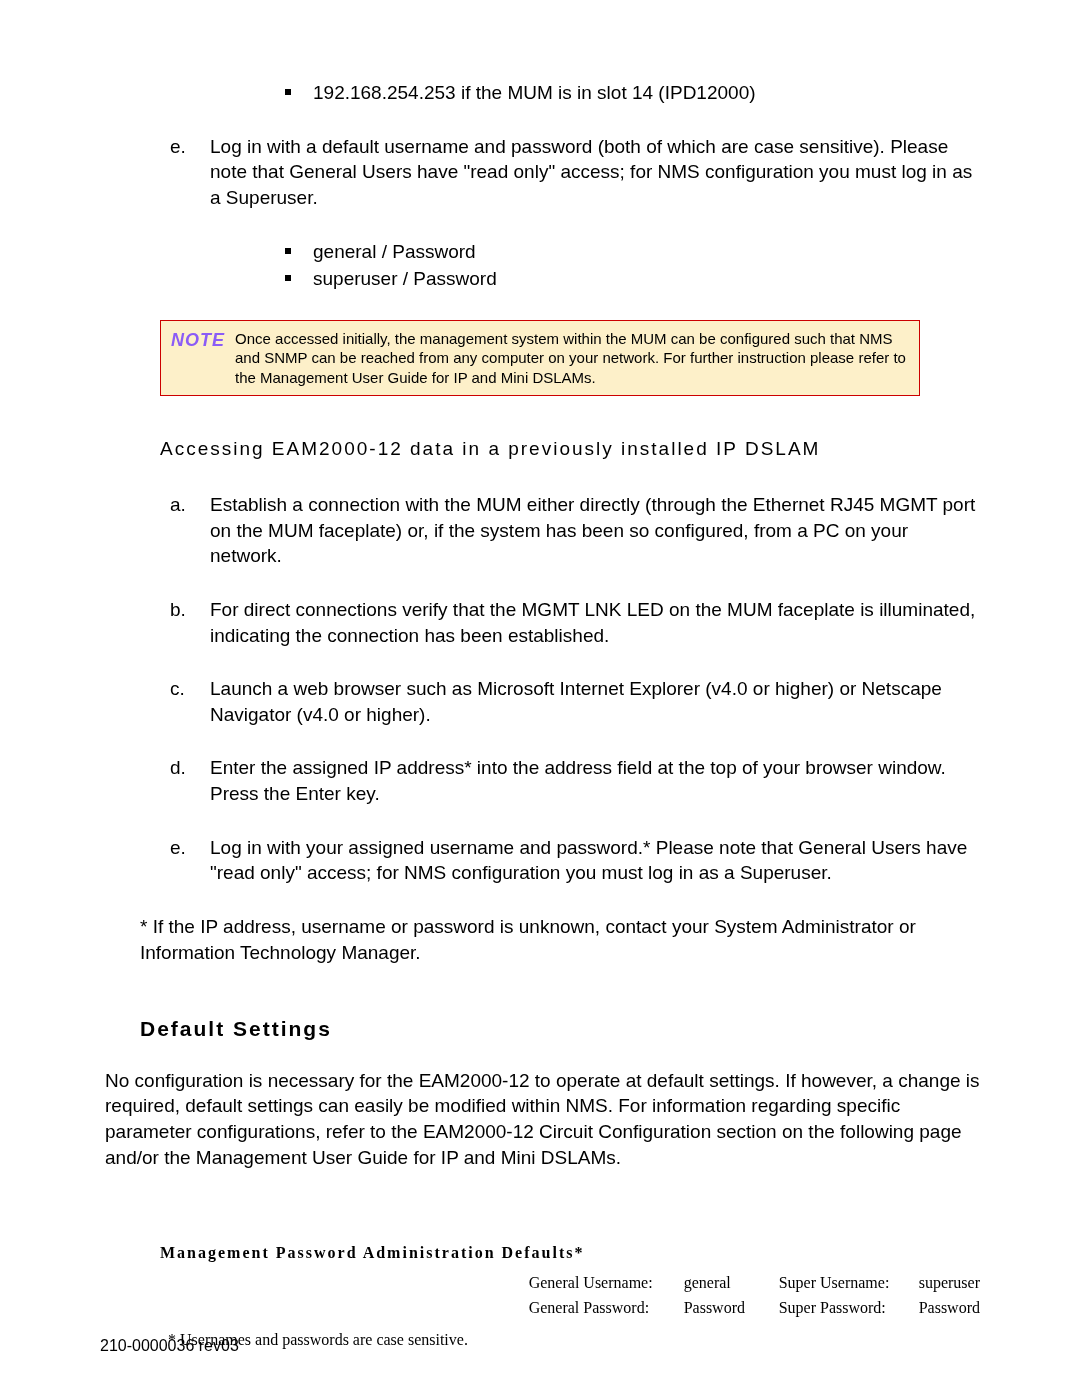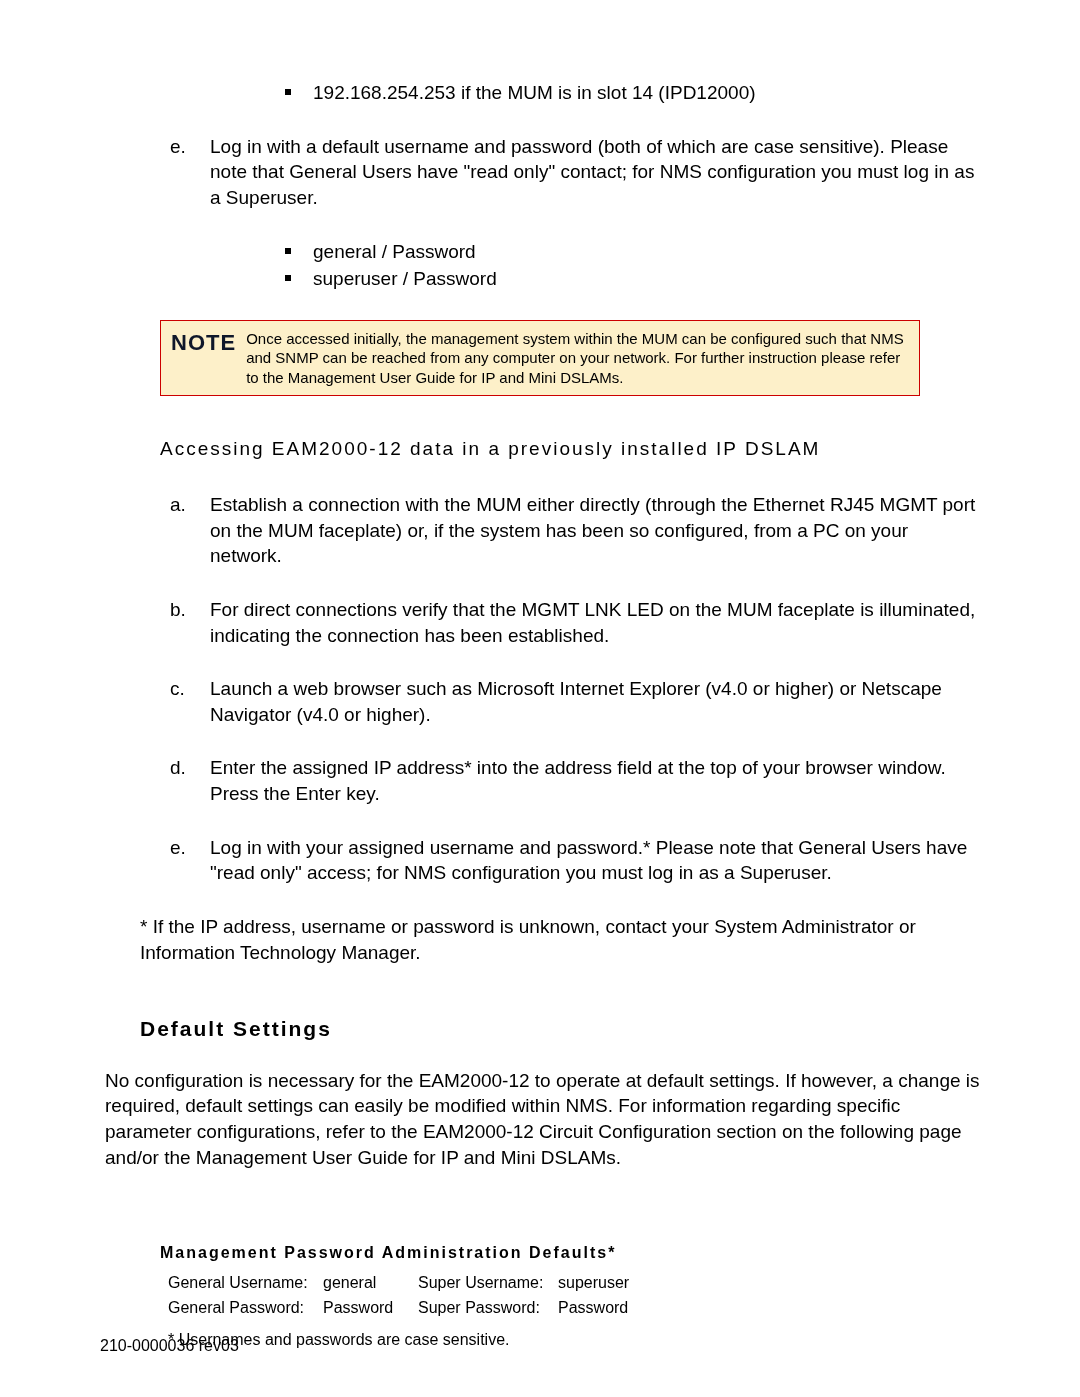--- a/index.html
+++ b/index.html
@@ -47,26 +47,27 @@
     .note-box {
       background: #fdf0c9;
       border: 1px solid #c00;
       margin: 10px 60px 40px 60px;
       padding: 8px 10px;
       display: flex;
       font-size: 15px;
       line-height: 1.3;
     }
     .note-label {
-      color: #0f172a;
+      color: #8b5cf6;
       font-weight: bold;
       letter-spacing: 1px;
       margin-right: 10px;
-      font-size: 22px;
+      font-size: 18px;
       flex-shrink: 0;
+      font-style: italic;
     }
     .note-text {
       flex: 1;
     }
     .subheading {
       font-size: 19px;
       letter-spacing: 2px;
       margin-left: 60px;
       margin-bottom: 30px;
     }
@@ -81,30 +82,32 @@
       margin-left: 5px;
       margin-bottom: 72px;
     }
     .asterisk-note {
       margin-left: 40px;
       margin-bottom: 50px;
     }
     .defaults-box {
       margin-left: 60px;
       font-size: 16px;
+      font-family: Liberation Serif, serif;
     }
     .defaults-title {
       letter-spacing: 2px;
       font-weight: bold;
       margin-bottom: 8px;
     }
     .defaults-row {
       display: flex;
       margin-bottom: 4px;
-      margin-left: 8px;
+      margin-left: 20px;
+      justify-content: flex-end;
     }
     .dl { width: 155px; }
     .dv { width: 95px; }
     .drl { width: 140px; }
     .drv { }
     .defaults-note {
       margin-top: 10px;
       margin-left: 8px;
     }
     .footer {
@@ -116,21 +119,21 @@
   </style>
 </head>
 <body>
 
 <ul class="bullets">
   <li><span>192.168.254.253 if the MUM is in slot 14 (IPD12000)</span></li>
 </ul>
 
 <div class="ol-item">
   <div class="ol-marker">e.</div>
-  <div class="ol-text">Log in with a default username and password (both of which are case sensitive). Please note that General Users have "read only" contact; for NMS configuration you must log in as a Superuser.</div>
+  <div class="ol-text">Log in with a default username and password (both of which are case sensitive). Please note that General Users have "read only" access; for NMS configuration you must log in as a Superuser.</div>
 </div>
 
 <ul class="bullets">
   <li><span>general / Password</span></li>
   <li><span>superuser / Password</span></li>
 </ul>
 
 <div class="note-box">
   <div class="note-label">NOTE</div>
   <div class="note-text">Once accessed initially, the management system within the MUM can be configured such that NMS and SNMP can be reached from any computer on your network. For further instruction please refer to the Management User Guide for IP and Mini DSLAMs.</div>

